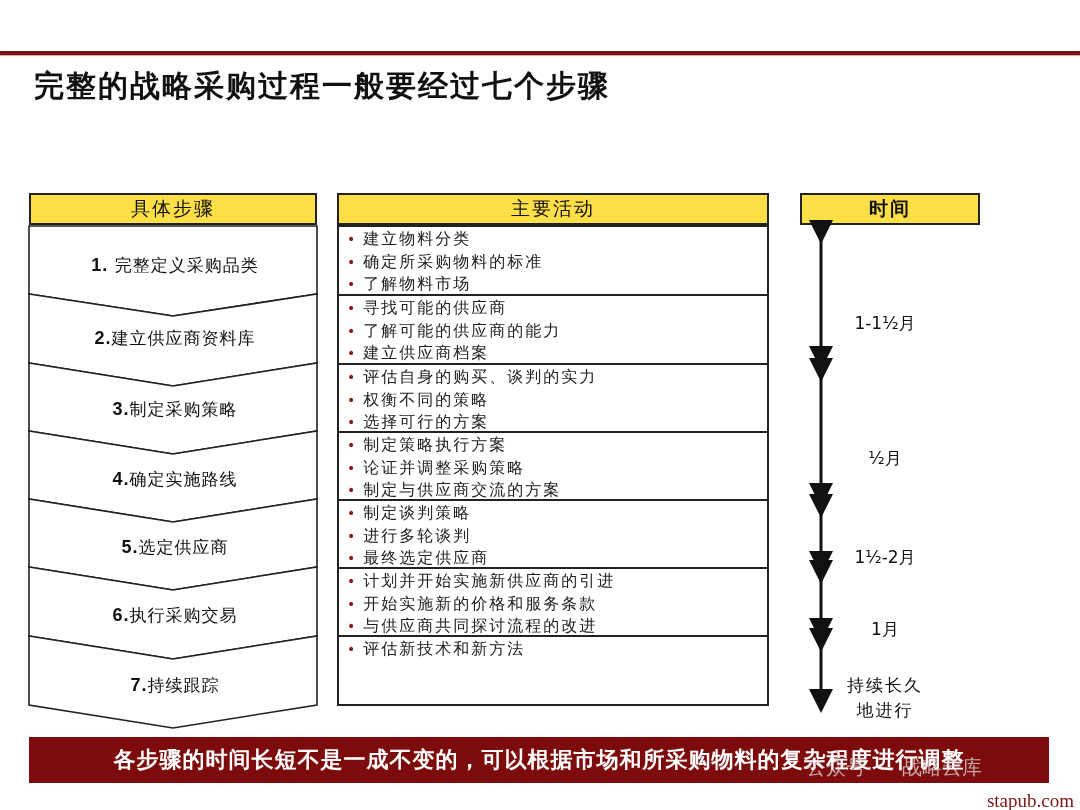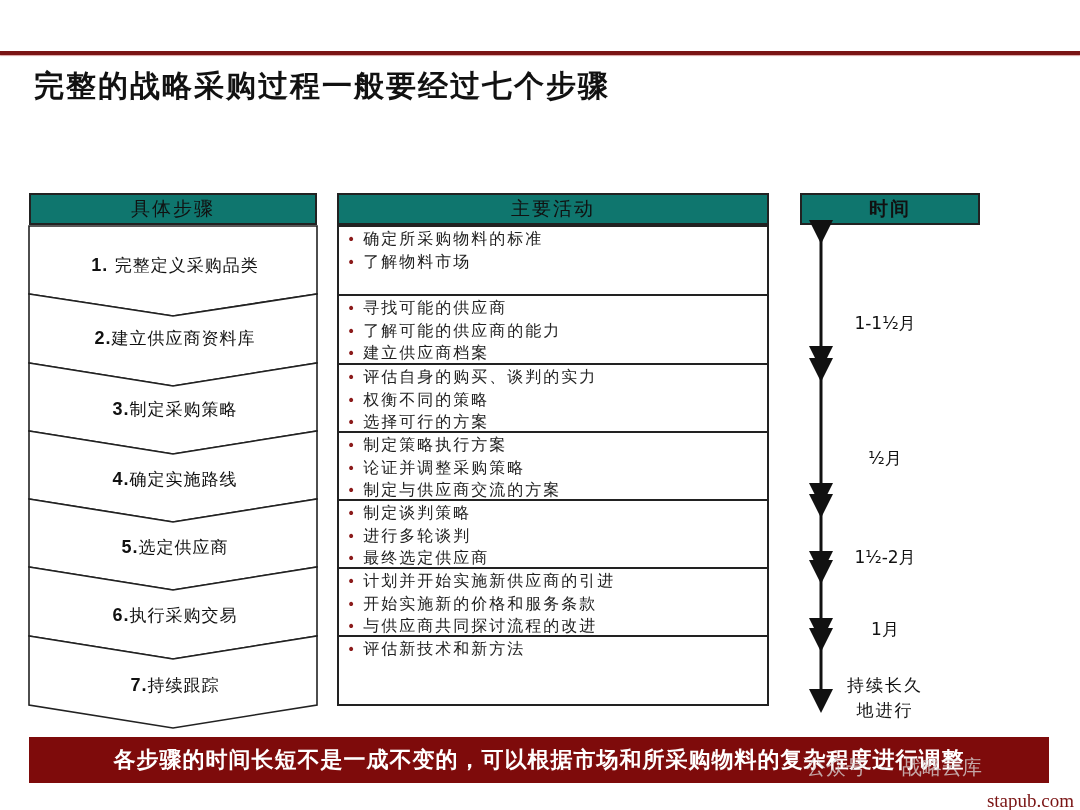--- a/index.html
+++ b/index.html
@@ -13,21 +13,21 @@
       position: absolute; left: 0; top: 51px; width: 1080px; height: 4px;
       background: #7a1414; box-shadow: 0 1px 1px #d9a0a0;
     }
     .page-title {
       position: absolute; left: 34px; top: 66px;
       font-size: 30px; font-weight: bold; letter-spacing: 2px;
       color: #111; white-space: nowrap;
     }
     .col-header {
       position: absolute; top: 193px; height: 32px;
-      background: #0f766e; border: 2px solid #222; box-sizing: border-box;
+      background: #fde047; border: 2px solid #222; box-sizing: border-box;
       display: flex; align-items: center; justify-content: center;
       font-size: 19px; letter-spacing: 2px; color: #111;
     }
     #hdr-steps { left: 29px; width: 288px; }
     #hdr-acts { left: 337px; width: 432px; }
     #hdr-time { left: 800px; width: 180px; font-family: "DejaVu Sans", sans-serif; font-weight: bold; }
 
     svg.chevrons { position: absolute; left: 0; top: 0; }
 
     .step-label {
@@ -112,20 +112,21 @@
 
 <div class="step-label" style="top:254px"><span class="num">1.</span><span> 完整定义采购品类</span></div>
 <div class="step-label" style="top:327px"><span class="num">2.</span><span>建立供应商资料库</span></div>
 <div class="step-label" style="top:398px"><span class="num">3.</span><span>制定采购策略</span></div>
 <div class="step-label" style="top:468px"><span class="num">4.</span><span>确定实施路线</span></div>
 <div class="step-label" style="top:536px"><span class="num">5.</span><span>选定供应商</span></div>
 <div class="step-label" style="top:604px"><span class="num">6.</span><span>执行采购交易</span></div>
 <div class="step-label" style="top:674px"><span class="num">7.</span><span>持续跟踪</span></div>
 
 <div class="act-box" style="top:225px;height:69px">
+  <div class="act-item"><span class="bullet">•</span><span>建立物料分类</span></div>
   <div class="act-item"><span class="bullet">•</span><span>确定所采购物料的标准</span></div>
   <div class="act-item"><span class="bullet">•</span><span>了解物料市场</span></div>
 </div>
 <div class="act-box" style="top:294px;height:69px">
   <div class="act-item"><span class="bullet">•</span><span>寻找可能的供应商</span></div>
   <div class="act-item"><span class="bullet">•</span><span>了解可能的供应商的能力</span></div>
   <div class="act-item"><span class="bullet">•</span><span>建立供应商档案</span></div>
 </div>
 <div class="act-box" style="top:363px;height:68px">
   <div class="act-item"><span class="bullet">•</span><span>评估自身的购买、谈判的实力</span></div>

